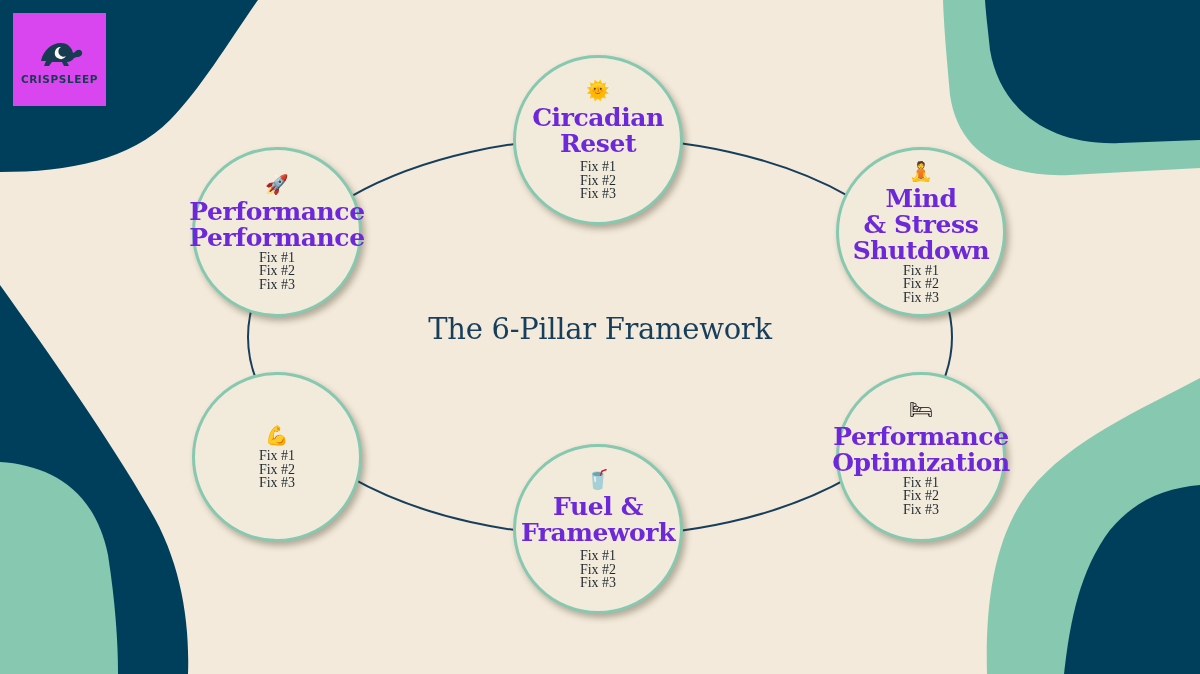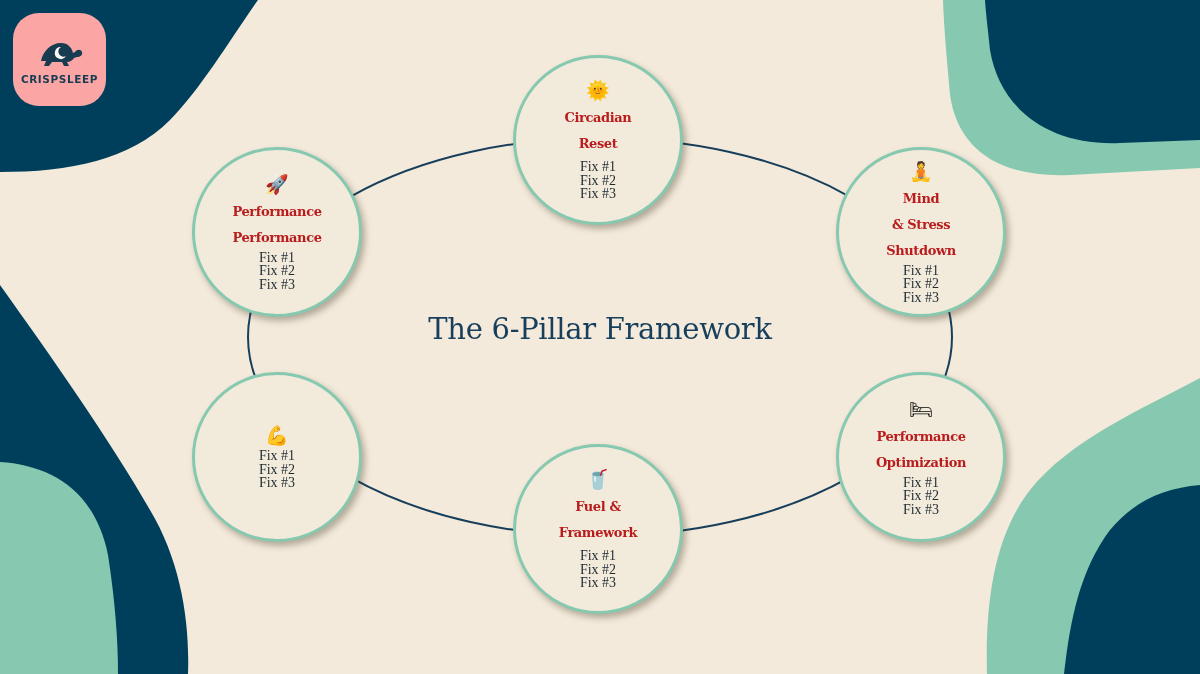--- a/index.html
+++ b/index.html
@@ -4,21 +4,21 @@
 <style>
   html, body { margin: 0; padding: 0; }
   body {
     width: 1200px; height: 674px; overflow: hidden; position: relative;
     background: #f3eadb;
     font-family: "DejaVu Serif", "Liberation Serif", serif;
   }
   .bg-svg { position: absolute; left: 0; top: 0; width: 1200px; height: 674px; }
   .logo {
     position: absolute; left: 13px; top: 13px; width: 93px; height: 93px;
-    background: #fca5a5; display: flex; flex-direction: column; align-items: center; justify-content: center; border-radius: 26px;
+    background: #d946ef; display: flex; flex-direction: column; align-items: center; justify-content: center;
   }
   .logo svg { width: 46px; height: 28px; margin-top: 4px; }
   .logo-text {
     font-family: "DejaVu Sans", "Liberation Sans", sans-serif;
     font-weight: bold; font-size: 10.5px; letter-spacing: 0.6px; color: #173c52; margin-top: 6px;
   }
   .ring-svg { position: absolute; left: 0; top: 0; width: 1200px; height: 674px; }
   .title {
     position: absolute; left: 0; width: 1200px; top: 312px; text-align: center;
     font-family: "DejaVu Serif", serif; font-weight: normal; font-size: 29px; color: #173f5c;
@@ -26,22 +26,22 @@
   }
   .pillar {
     position: absolute; width: 170px; height: 170px; border-radius: 50%;
     background: #f2eadb; border: 3px solid #86c9b0; box-sizing: border-box;
     box-shadow: 3px 4px 6px rgba(60,50,30,0.35);
     display: flex; flex-direction: column; align-items: center; justify-content: center;
     text-align: center;
   }
   .pillar .emoji { font-size: 19px; line-height: 22px; height: 22px; }
   .pillar .name {
-    font-family: "DejaVu Serif", serif; font-weight: bold; color: #b91c1c;
-    font-size: 13px; line-height: 26px; letter-spacing: -0.4px; margin-top: 4px;
+    font-family: "DejaVu Serif", serif; font-weight: bold; color: #6d28d9;
+    font-size: 25px; line-height: 26px; letter-spacing: -0.4px; margin-top: 4px;
   }
   .pillar .fix {
     font-family: "Liberation Serif", serif; font-size: 14px; line-height: 13.5px; color: #1e2a33;
   }
   .fixes { margin-top: 3px; }
 </style>
 </head>
 <body>
 
 <svg class="bg-svg" viewBox="0 0 1200 674">

